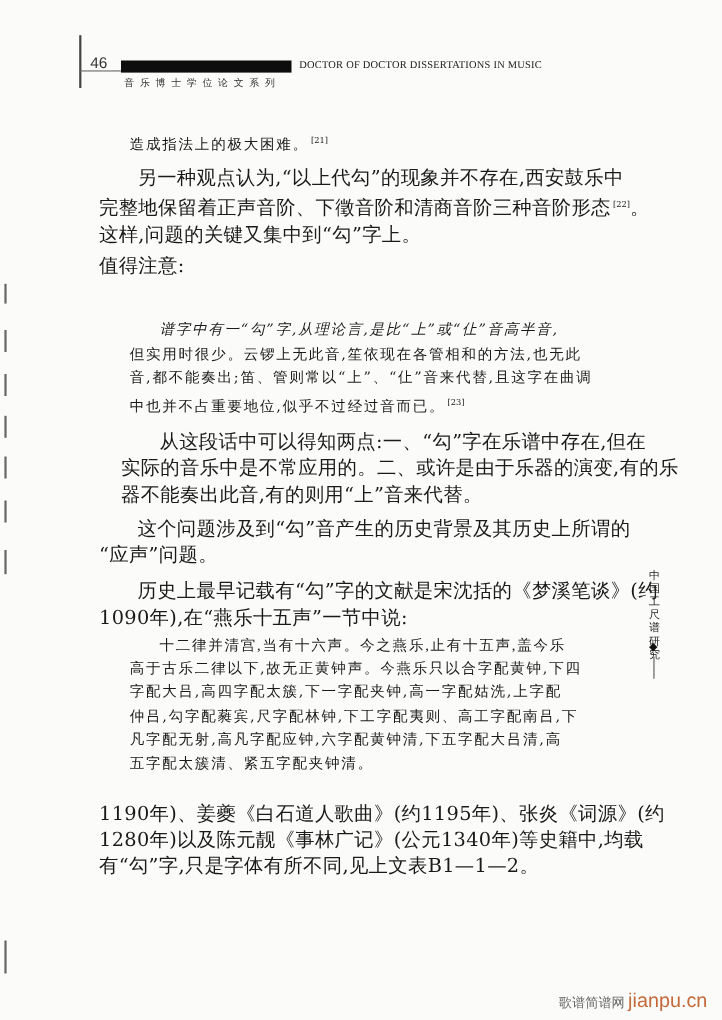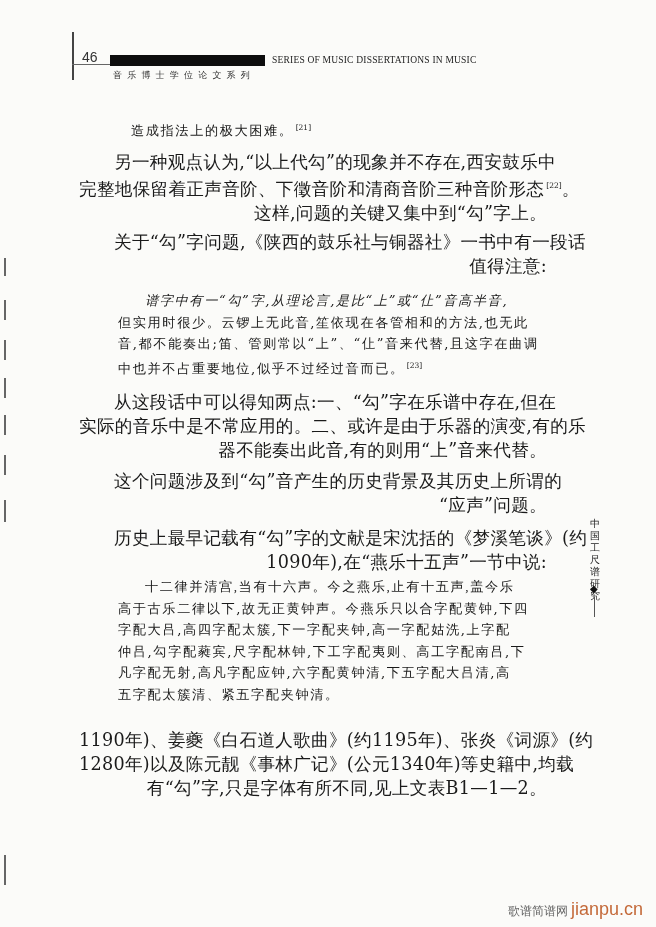--- a/index.html
+++ b/index.html
@@ -12,70 +12,69 @@
   .abs { position: absolute; }
   
   .hdr-vline { left: 72px; top: 32px; width: 2px; height: 48px; background: #444; }
   .hdr-hline { left: 72px; top: 64px; width: 40px; height: 1px; background: #666; }
   .hdr-bar { left: 110px; top: 55px; width: 155px; height: 11px; background: #0d0d0d; }
   .hdr-en { left: 272px; top: 55px; font-family: "Liberation Serif", serif; font-size: 9.5px; letter-spacing: 0.2px; color: #222; white-space: nowrap; }
   .hdr-pnum { left: 82px; top: 49px; font-family: "Liberation Sans", sans-serif; font-size: 14px; color: #333; }
   .hdr-cn { left: 113px; top: 69px; font-size: 9px; letter-spacing: 5.2px; color: #333; white-space: nowrap; }
 
   
-  .p { left: 79px; width: 468px; font-size: 17.6px; line-height: 24px; letter-spacing: 0.3px; white-space: nowrap; text-align: right; }
+  .p { left: 90px; width: 468px; font-size: 17.6px; line-height: 24px; letter-spacing: 0.3px; white-space: nowrap; }
   .q { left: 118px; width: 400px; font-size: 13.2px; line-height: 21.5px; letter-spacing: 1.6px; white-space: nowrap; }
   .ln { display: block; }
   .ref { font-size: 7.5px; vertical-align: super; letter-spacing: 0; margin-left: 2px; }
-  .small-lead { left: 131px; font-size: 13.2px; letter-spacing: 1.6px; white-space: nowrap; }
+  .small-lead { left: 118px; font-size: 13.2px; letter-spacing: 1.6px; white-space: nowrap; }
 
   
   .side-txt { left: 588px; top: 518px; width: 14px; font-size: 10px; line-height: 12px; color: #222; text-align: center; }
   .side-dia { left: 590px; top: 583px; font-size: 10px; color: #111; }
   .side-tick { left: 594px; top: 597px; width: 1px; height: 20px; background: #555; }
 
   
   .lmark { left: 4px; width: 2px; background: #666; }
 
   .watermark { left: 508px; top: 899px; font-size: 12px; color: #666; white-space: nowrap; }
   .watermark .wm-en { color: #c46a3a; font-family: "Liberation Sans", sans-serif; font-size: 18px; margin-left: 3px; }
 </style>
 </head>
 <body>
 
 <div class="abs hdr-vline"></div>
 <div class="abs hdr-hline"></div>
 <div class="abs hdr-bar"></div>
-<div class="abs hdr-en">SERIES OF MUSIC DISSERTATIONS IN MUSIC</div>
+<div class="abs hdr-en">DOCTOR OF DOCTOR DISSERTATIONS IN MUSIC</div>
 <div class="abs hdr-pnum">46</div>
 <div class="abs hdr-cn">音乐博士学位论文系列</div>
 
 <div class="abs small-lead" style="top:122px;">
   <span>造成指法上的极大困难。</span><span class="ref">[21]</span>
 </div>
 
 <div class="abs p" style="top:150px;">
   <span class="ln" style="padding-left:35px;">另一种观点认为,“以上代勾”的现象并不存在,西安鼓乐中</span>
   <span class="ln"><span>完整地保留着正声音阶、下徵音阶和清商音阶三种音阶形态</span><span class="ref">[22]</span><span>。</span></span>
   <span class="ln">这样,问题的关键又集中到“勾”字上。</span>
 </div>
 
 <div class="abs p" style="top:230px;">
-  <span class="ln" style="padding-left:35px;">关于“勾”字问题,《陕西的鼓乐社与铜器社》一书中有一段话</span>
   <span class="ln">值得注意:</span>
 </div>
 
 <div class="abs q" style="top:290px;">
   <span class="ln" style="padding-left:27px;font-style:italic;">谱字中有一“勾”字,从理论言,是比“上”或“仩”音高半音,</span>
   <span class="ln">但实用时很少。云锣上无此音,笙依现在各管相和的方法,也无此</span>
   <span class="ln">音,都不能奏出;笛、管则常以“上”、“仩”音来代替,且这字在曲调</span>
   <span class="ln"><span>中也并不占重要地位,似乎不过经过音而已。</span><span class="ref">[23]</span></span>
 </div>
 
-<div class="abs p" style="top:390px;">
+<div class="abs p" style="top:390px;margin-left:20px;">
   <span class="ln" style="padding-left:35px;">从这段话中可以得知两点:一、“勾”字在乐谱中存在,但在</span>
   <span class="ln">实际的音乐中是不常应用的。二、或许是由于乐器的演变,有的乐</span>
   <span class="ln">器不能奏出此音,有的则用“上”音来代替。</span>
 </div>
 
 <div class="abs p" style="top:469px;">
   <span class="ln" style="padding-left:35px;">这个问题涉及到“勾”音产生的历史背景及其历史上所谓的</span>
   <span class="ln">“应声”问题。</span>
 </div>
 

